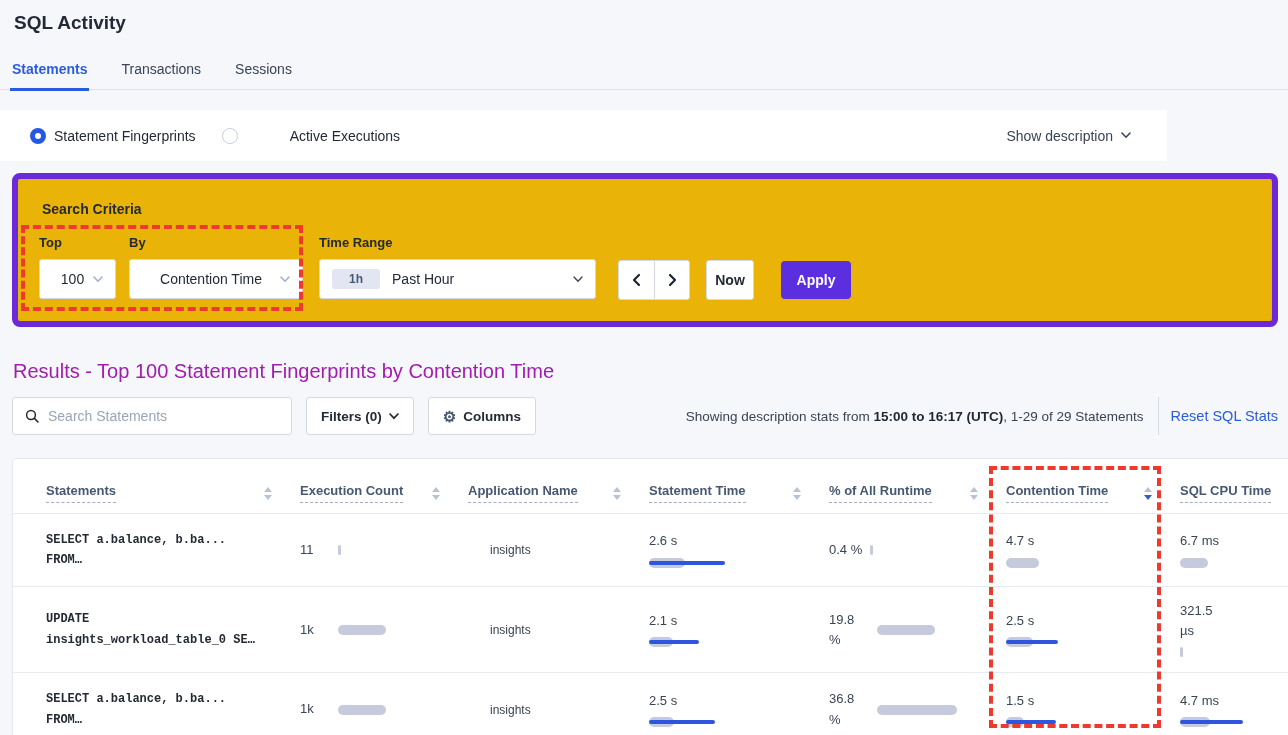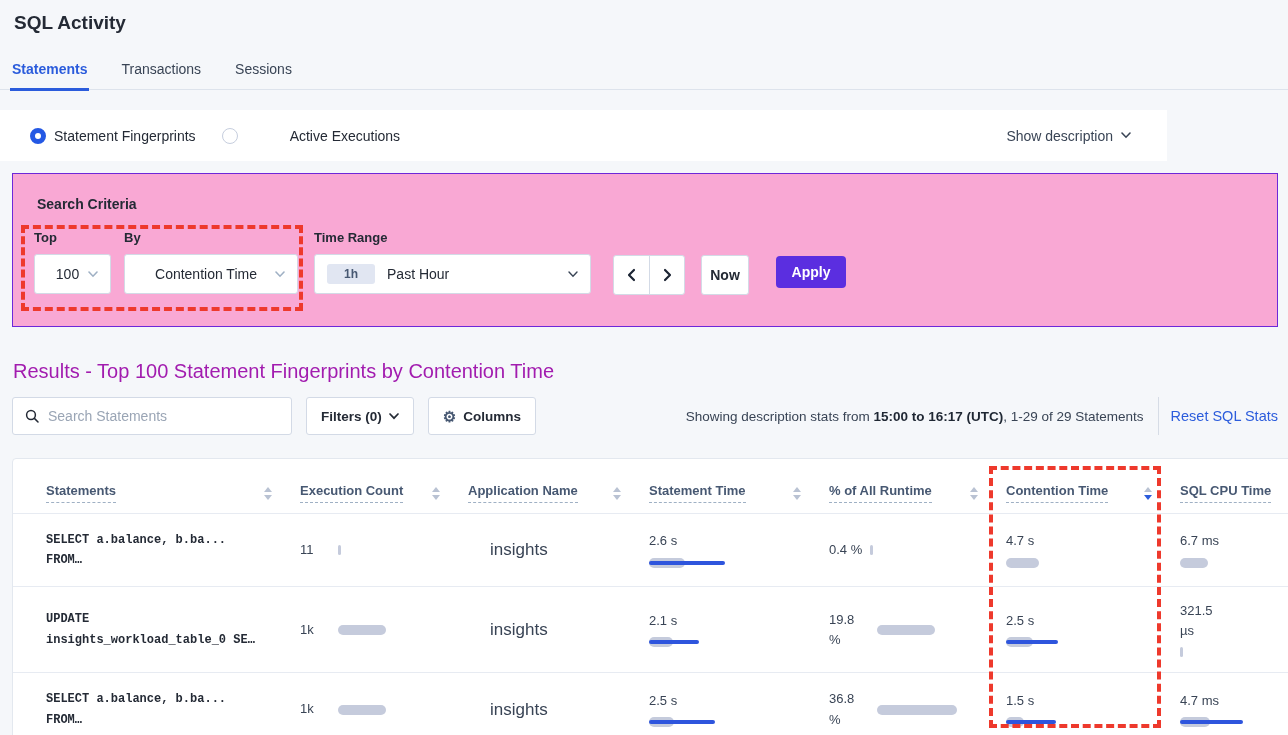--- a/index.html
+++ b/index.html
@@ -15,35 +15,35 @@
   .tab.active { color:#2b5cdc; font-weight:bold; border-bottom:3px solid #2b5cdc; margin-bottom:-2px; }
   
   .viewbar { position:absolute; left:0; top:110px; width:1167px; height:51px; background:#fff; display:flex; align-items:center; padding:0 36px 0 30px; }
   .radio-item { display:flex; align-items:center; cursor:pointer; }
   .radio-item + .radio-item { margin-left:26px;gap:44px; }
   .radio-circle { width:16px; height:16px; border-radius:50%; border:1px solid #c6cede; background:#fff; }
   .radio-circle.on { border:5px solid #2458e4; }
   .radio-label { margin-left:8px; font-size:14px; color:#242a35; }
   .show-desc { margin-left:auto; display:flex; align-items:center; gap:8px; font-size:14px; color:#394455; cursor:pointer; }
   
-  .card { background:#f9a8d4; border:1px solid #6d28d9; border-radius:0; }
+  .card { background:#eab308; border:6px solid #6d28d9; border-radius:8px; }
   .criteria-card { position:absolute; left:12px; top:173px; width:1266px; height:154px; }
   .criteria-title { position:absolute; left:24px; top:22px; font-size:14px; font-weight:bold; color:#242a35; }
   .ctl-label { position:absolute; font-size:13px; font-weight:bold; color:#242a35; }
   .select { position:absolute; height:40px; border:1px solid #d3dae6; border-radius:3px; background:#fff; display:flex; align-items:center; padding:0 12px; font-size:14px; color:#242a35; cursor:pointer; }
   .select .sel-val { flex:1;text-align:center; }
   .chev { width:10px; height:7px; }
   .tr-badge { background:#e1e6f2; color:#475872; font-size:12px; font-weight:bold; border-radius:3px; padding:3px 17px; }
   .tr-text { margin-left:12px; flex:1; }
   .arrow-group { position:absolute; display:flex; height:40px; border:1px solid #d3dae6; border-radius:3px; background:#fff; overflow:hidden; }
   .arrow-btn { width:35px; display:flex; align-items:center; justify-content:center; cursor:pointer; }
   .arrow-btn + .arrow-btn { border-left:1px solid #d3dae6; }
   .btn { display:flex; align-items:center; justify-content:center; border:1px solid #d3dae6; border-radius:3px; background:#fff; font-size:14px; font-weight:bold; color:#242a35; cursor:pointer; }
   .now-btn { position:absolute; left:688px; top:81px; width:48px; height:40px; }
-  .apply-btn { position:absolute; left:763px; top:82px; width:70px; height:32px; background:#5b2ee0; border:none; border-radius:4px; color:#fff; font-size:14px; font-weight:bold; display:flex; align-items:center; justify-content:center; cursor:pointer; }
+  .apply-btn { position:absolute; left:763px; top:82px; width:70px; height:38px; background:#5b2ee0; border:none; border-radius:4px; color:#fff; font-size:14px; font-weight:bold; display:flex; align-items:center; justify-content:center; cursor:pointer; }
   
   .results-heading { position:absolute; left:13px; top:360px; font-size:20px; font-weight:normal; color:#a21caf; }
   .filterbar { position:absolute; left:12px; top:397px; right:10px; height:38px; display:flex; align-items:center; }
   .search-box { width:280px; height:38px; border:1px solid #d3dae6; border-radius:3px; background:#fff; display:flex; align-items:center; padding:0 10px 0 12px; }
   .search-box input { border:none; outline:none; flex:1; margin-left:9px; font-size:14px; font-family:"Liberation Sans",sans-serif; color:#242a35; background:transparent; }
   .search-box input::placeholder { color:#9aa5b5; }
   .toolbar-btn { height:38px; padding:0 14px; margin-left:14px; font-size:13.5px; gap:7px; display:flex; align-items:center; }
   .gear-glyph { font-size:15px; color:#475872; line-height:1; }
   .stats-note { margin-left:auto; font-size:13.5px; color:#394455; white-space:nowrap; }
   .stats-note b { color:#1f2733; }
@@ -65,21 +65,21 @@
   .sql { font-family:"Liberation Mono","DejaVu Sans Mono",monospace; font-size:12px; font-weight:600; color:#242a35; line-height:1.7; white-space:nowrap; }
   .val { font-size:13px; color:#394455; line-height:1.55; }
   .cell-h { display:flex; align-items:center; }
   .cell-h .val { min-width:30px; }
   .val.narrow { max-width:40px; }
   .val.cpuw { max-width:48px; }
   .barbox { position:relative; height:12px; flex:1; margin-left:8px; }
   .barbox2 { position:relative; height:12px; margin-top:5px; }
   .bar-gray { position:absolute; left:0; top:1px; height:10px; border-radius:5px; background:#c5cbdc; }
   .bar-blue { position:absolute; left:0; top:4px; height:4px; border-radius:2px; background:#2e55dd; }
-  .app-cell { font-size:17px; color:#394455; padding-left:22px; }
+  .app-cell { font-size:12px; color:#394455; padding-left:22px; }
   
   .annot { position:absolute; border:4px dashed #ee392c; pointer-events:none; z-index:20; }
   .annot1 { left:21px; top:225px; width:282px; height:86px; }
   .annot2 { left:989px; top:466px; width:172px; height:262px; }
 </style>
 </head>
 <body>
 
 <div id="app">
 

